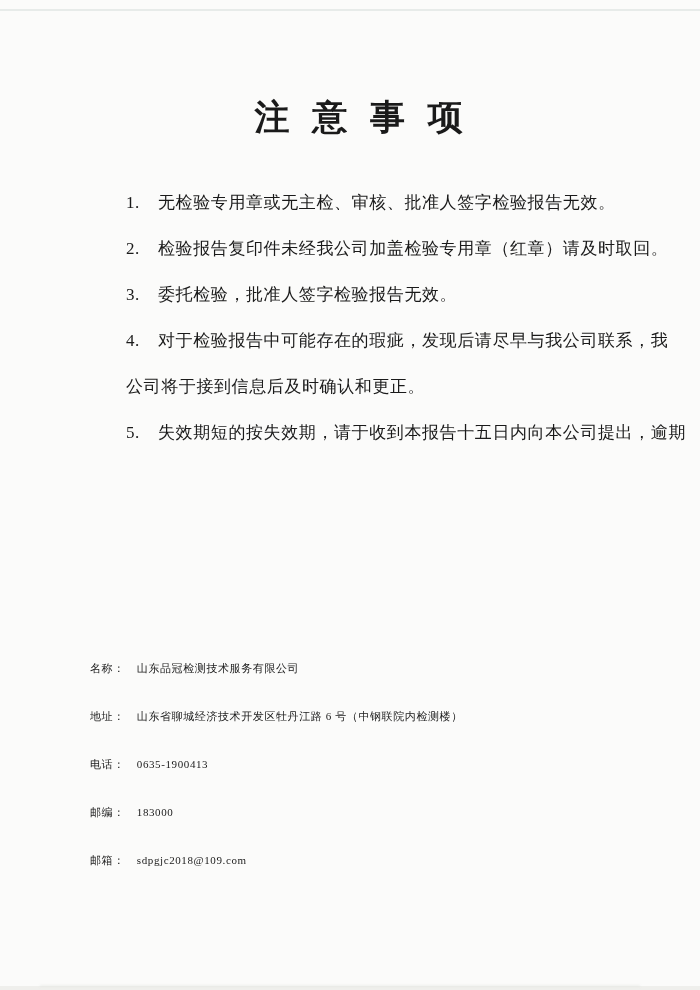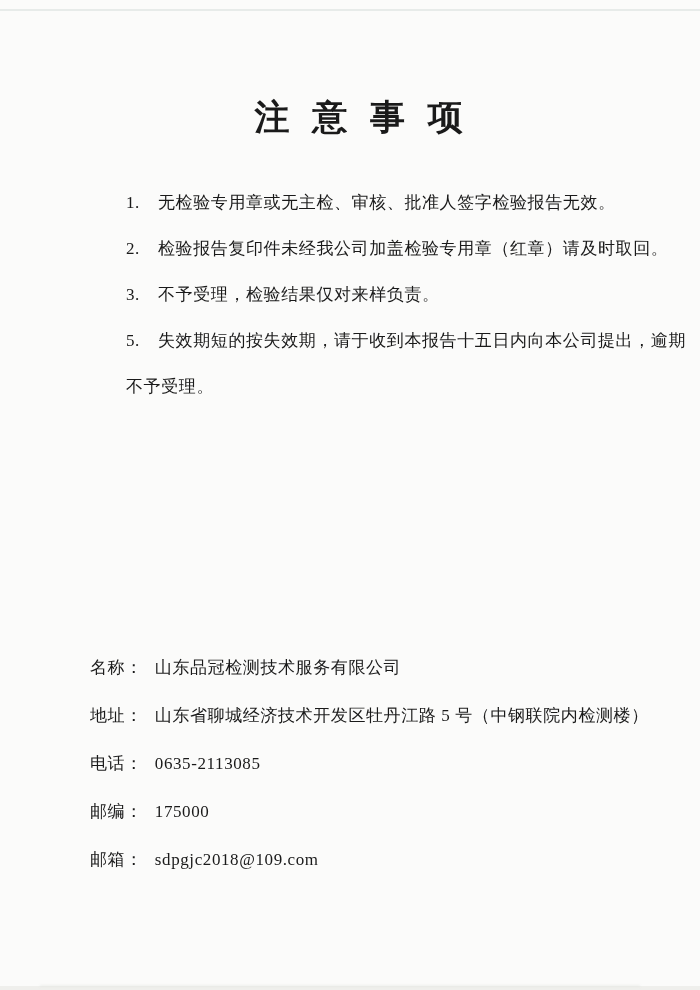--- a/index.html
+++ b/index.html
@@ -46,21 +46,21 @@
     margin-left: 36px;
   }
   .line { white-space: nowrap; }
   .num {
     display: inline-block;
     width: 32px;
   }
   .contact {
     position: absolute;
     left: 90px; top: 644px; width: 575px;
-    font-size: 17px;
+    font-size: 11px;
     line-height: 48px;
     letter-spacing: 0.6px;
   }
   .crow { white-space: nowrap; }
   .clabel { margin-right: 12px; }
 </style>
 </head>
 <body>
 
 <div class="paper">
@@ -72,37 +72,40 @@
 
     <div class="item">
       <div class="line"><span class="num">1.</span><span class="txt">无检验专用章或无主检、审核、批准人签字检验报告无效。</span></div>
     </div>
 
     <div class="item">
       <div class="line"><span class="num">2.</span><span class="txt">检验报告复印件未经我公司加盖检验专用章（红章）请及时取回。</span></div>
     </div>
 
     <div class="item">
-      <div class="line"><span class="num">3.</span><span class="txt">不予受理，检验结果仅对来样负责。</span></div>
+      <div class="line"><span class="num">3.</span><span class="txt">委托检验，批准人签字检验报告无效。</span></div>
     </div>
 
+    <div class="item">
+      <div class="line"><span class="num">4.</span><span class="txt">对于检验报告中可能存在的瑕疵，发现后请尽早与我公司联系，我</span></div>
+      <div class="line cont">公司将于接到信息后及时确认和更正。</div>
+    </div>
 
     <div class="item">
       <div class="line"><span class="num">5.</span><span class="txt">失效期短的按失效期，请于收到本报告十五日内向本公司提出，逾期</span></div>
-      <div class="line cont">不予受理。</div>
     </div>
 
     <div class="item">
     </div>
 
   </div>
 
   <div class="contact">
     <div class="crow"><span class="clabel">名称：</span><span class="cvalue">山东品冠检测技术服务有限公司</span></div>
-    <div class="crow"><span class="clabel">地址：</span><span class="cvalue">山东省聊城经济技术开发区牡丹江路 5 号（中钢联院内检测楼）</span></div>
-    <div class="crow"><span class="clabel">电话：</span><span class="cvalue">0635-2113085</span></div>
-    <div class="crow"><span class="clabel">邮编：</span><span class="cvalue">175000</span></div>
+    <div class="crow"><span class="clabel">地址：</span><span class="cvalue">山东省聊城经济技术开发区牡丹江路 6 号（中钢联院内检测楼）</span></div>
+    <div class="crow"><span class="clabel">电话：</span><span class="cvalue">0635-1900413</span></div>
+    <div class="crow"><span class="clabel">邮编：</span><span class="cvalue">183000</span></div>
     <div class="crow"><span class="clabel">邮箱：</span><span class="cvalue">sdpgjc2018@109.com</span></div>
   </div>
 
   <div class="scan-edge-bottom"></div>
   <div class="scan-smudge-bottom"></div>
 </div>
 
 </body></html>

